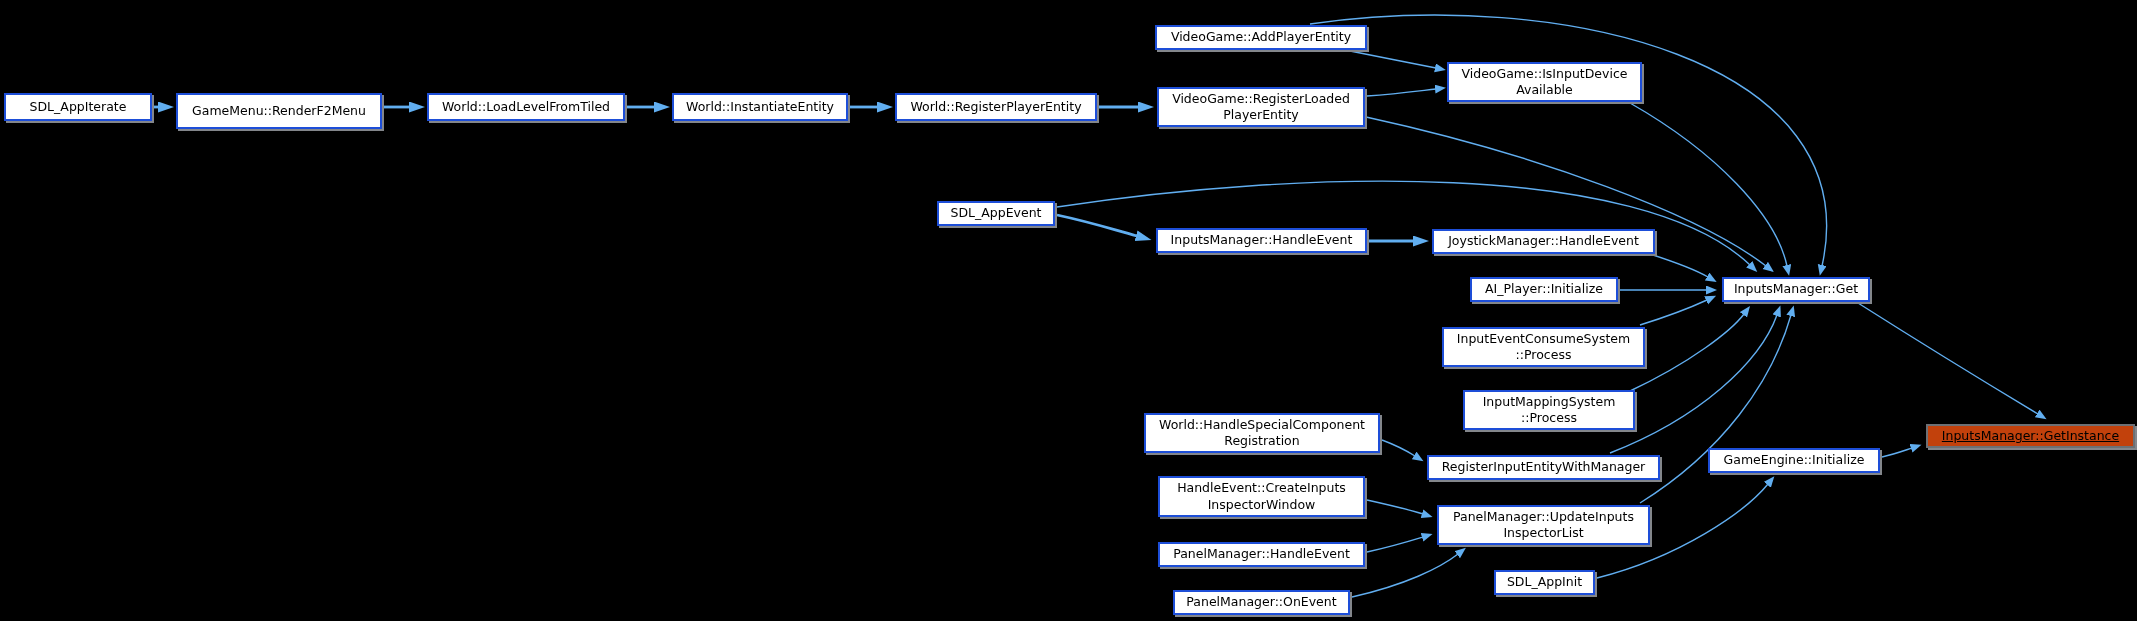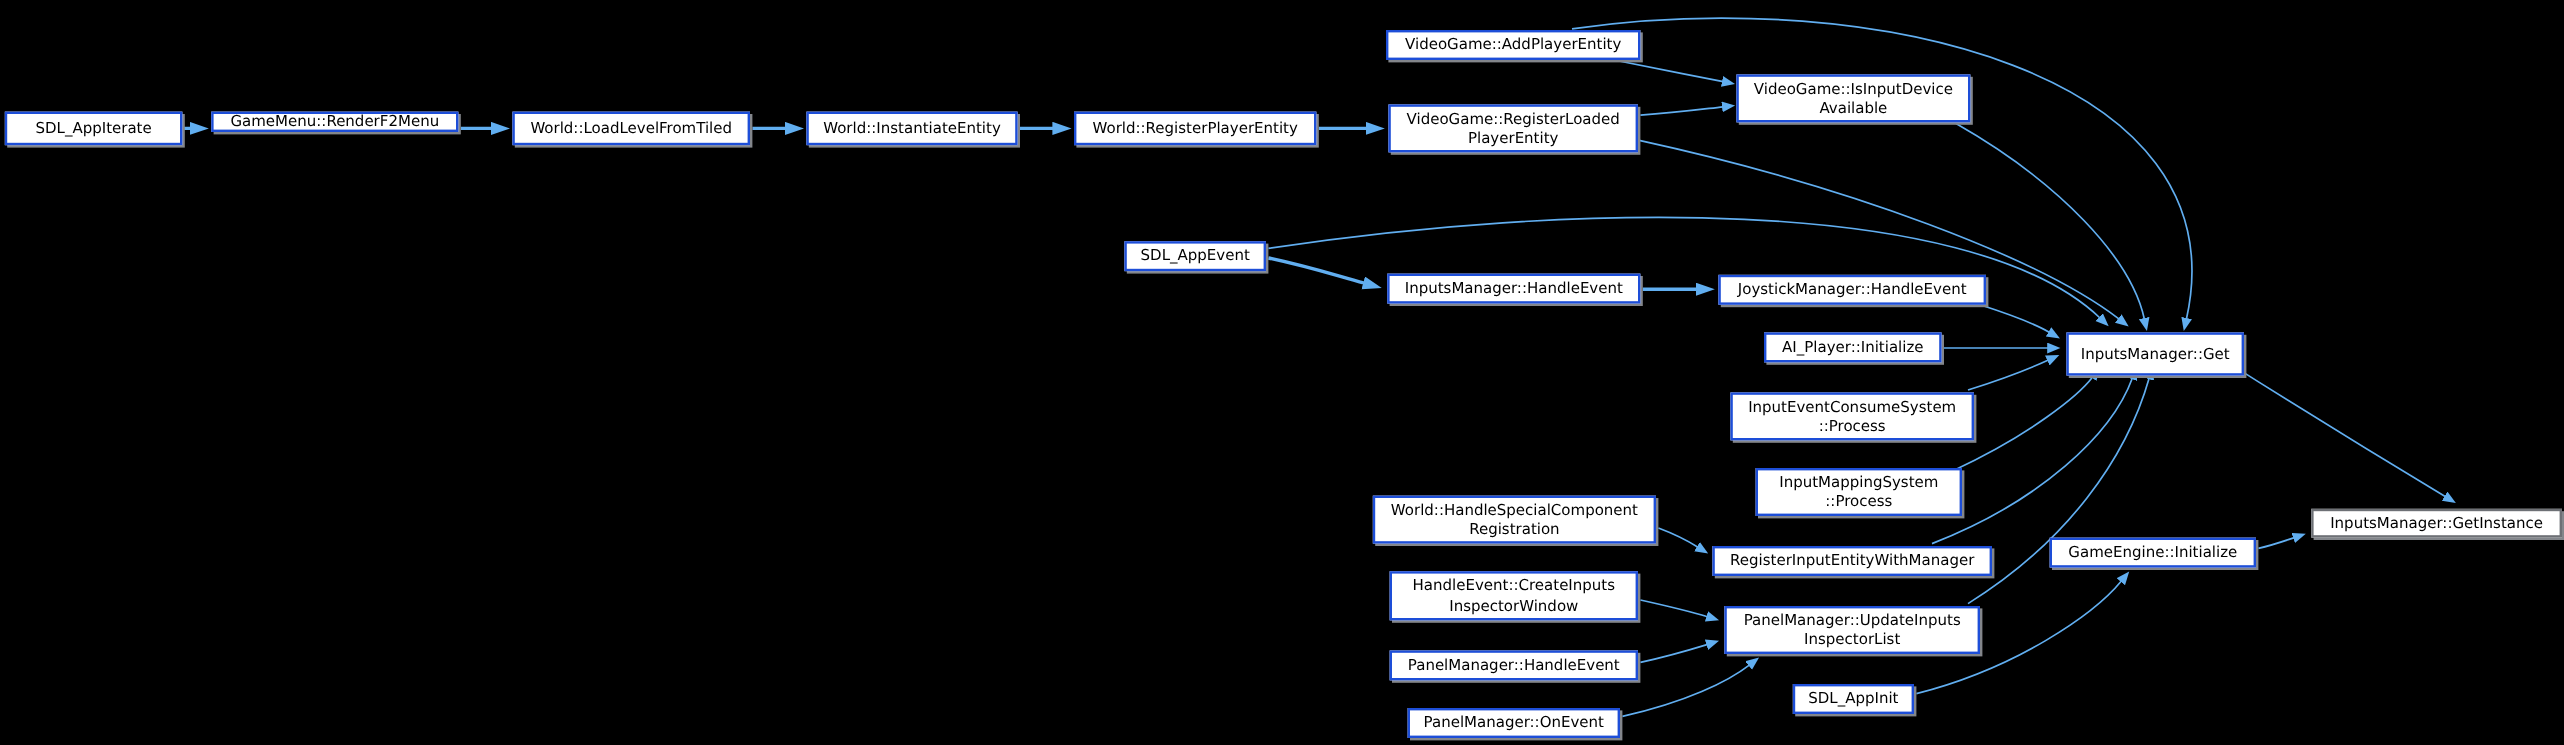--- a/index.html
+++ b/index.html
@@ -11,21 +11,21 @@
   .e{fill:none;stroke:#61aef0;}
   .e-thin{stroke-width:1.4px;}
   .e-thick{stroke-width:2.8px;}
   .node{
     position:absolute;box-sizing:border-box;
     display:flex;align-items:center;justify-content:center;
     text-align:center;background:#ffffff;color:#000;
     border:2px solid #1d4ed8;box-shadow:2px 2px 0 #83868b;
     font-size:12.5px;line-height:1.3;white-space:pre-line;cursor:pointer;
   }
-  .node.focus{background:#ffffff;border-color:#6d7075;}
+  .node.focus{background:#c2410c;border-color:#6d7075;text-decoration:underline;}
 </style>
 </head>
 <body>
 
 <div class="canvas">
 
   <svg class="edges" viewBox="0 0 2137 621">
     <defs>
       <marker id="ah-big" markerWidth="17" markerHeight="12" refX="1" refY="5.5" orient="auto" markerUnits="userSpaceOnUse">
         <polygon points="0,0 16,5.5 0,11" fill="#61aef0"></polygon>
@@ -58,21 +58,21 @@
     <path class="e e-thin" d="M 1367,500 C 1394,506 1410,510 1423,514" marker-end="url(#ah-small)"></path>
     <path class="e e-thin" d="M 1367,552 C 1394,546 1410,541 1423,537" marker-end="url(#ah-small)"></path>
     <path class="e e-thin" d="M 1352,597 C 1405,585 1440,568 1458,554" marker-end="url(#ah-small)"></path>
     <path class="e e-thin" d="M 1640,503 C 1722,452 1772,382 1791,315" marker-end="url(#ah-small)"></path>
     <path class="e e-thin" d="M 1597,578 C 1680,557 1745,512 1768,484" marker-end="url(#ah-small)"></path>
     <path class="e e-thin" d="M 1882,457 C 1895,454 1903,451 1912,448" marker-end="url(#ah-small)"></path>
     <path class="e e-thin" d="M 1858,303 C 1940,355 2008,396 2038,414" marker-end="url(#ah-small)"></path>
   </svg>
 
   <div class="node" style="left:4px;top:93px;width:148px;height:28px">SDL_AppIterate</div>
-  <div class="node" style="left:176px;top:93px;width:206px;height:17px">GameMenu::RenderF2Menu</div>
+  <div class="node" style="left:176px;top:93px;width:206px;height:36px">GameMenu::RenderF2Menu</div>
   <div class="node" style="left:427px;top:93px;width:198px;height:28px">World::LoadLevelFromTiled</div>
   <div class="node" style="left:672px;top:93px;width:176px;height:28px">World::InstantiateEntity</div>
   <div class="node" style="left:1157px;top:87px;width:208px;height:40px">VideoGame::RegisterLoaded
 PlayerEntity</div>
   <div class="node" style="left:895px;top:93px;width:202px;height:28px">World::RegisterPlayerEntity</div>
   <div class="node" style="left:1155px;top:25px;width:212px;height:25px">VideoGame::AddPlayerEntity</div>
   <div class="node" style="left:1447px;top:62px;width:195px;height:40px">VideoGame::IsInputDevice
 Available</div>
   <div class="node" style="left:937px;top:201px;width:118px;height:25px">SDL_AppEvent</div>
   <div class="node" style="left:1156px;top:228px;width:211px;height:25px">InputsManager::HandleEvent</div>
@@ -86,16 +86,16 @@
 Registration</div>
   <div class="node" style="left:1427px;top:455px;width:233px;height:25px">RegisterInputEntityWithManager</div>
   <div class="node" style="left:1158px;top:476px;width:207px;height:41px">HandleEvent::CreateInputs
 InspectorWindow</div>
   <div class="node" style="left:1158px;top:542px;width:207px;height:25px">PanelManager::HandleEvent</div>
   <div class="node" style="left:1173px;top:590px;width:177px;height:25px">PanelManager::OnEvent</div>
   <div class="node" style="left:1437px;top:505px;width:213px;height:40px">PanelManager::UpdateInputs
 InspectorList</div>
   <div class="node" style="left:1494px;top:570px;width:101px;height:25px">SDL_AppInit</div>
   <div class="node" style="left:1708px;top:448px;width:172px;height:25px">GameEngine::Initialize</div>
-  <div class="node" style="left:1722px;top:277px;width:148px;height:36px">InputsManager::Get</div>
+  <div class="node" style="left:1722px;top:277px;width:148px;height:25px">InputsManager::Get</div>
   <div class="node focus" style="left:1926px;top:424px;width:209px;height:24px">InputsManager::GetInstance</div>
 
 </div>
 
 </body></html>

